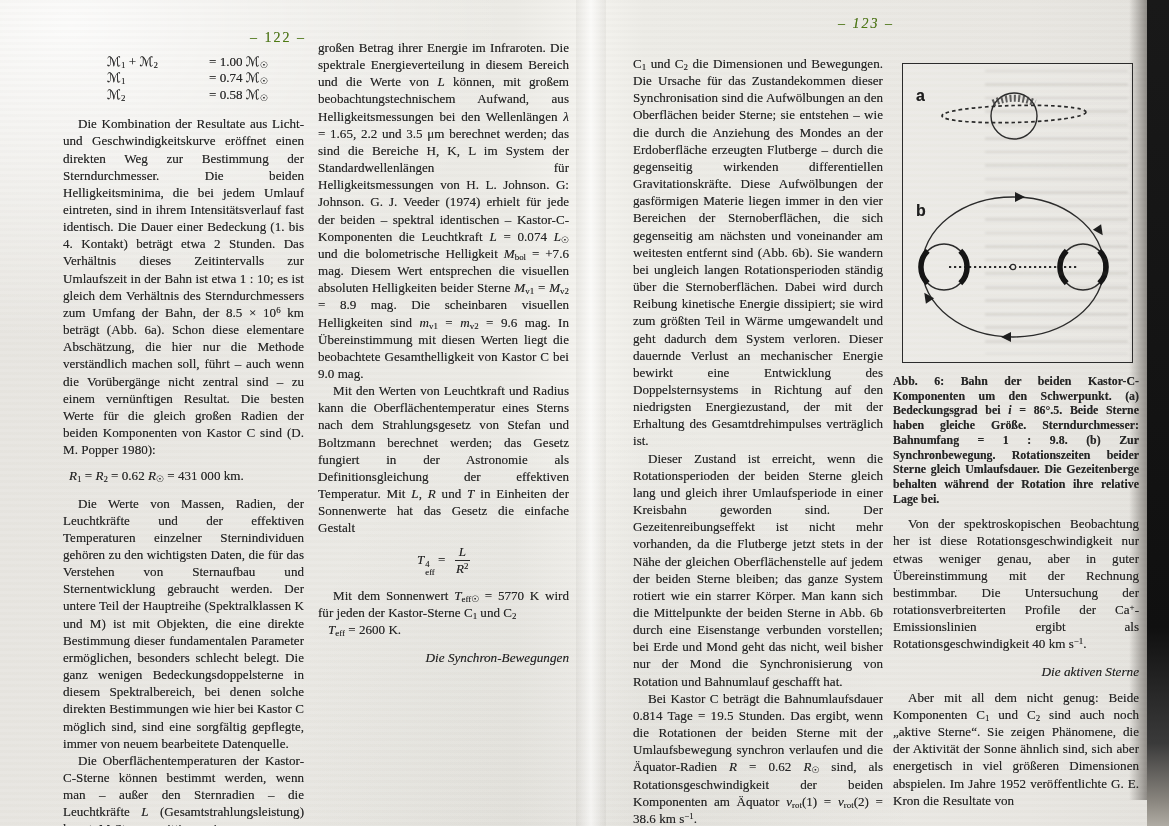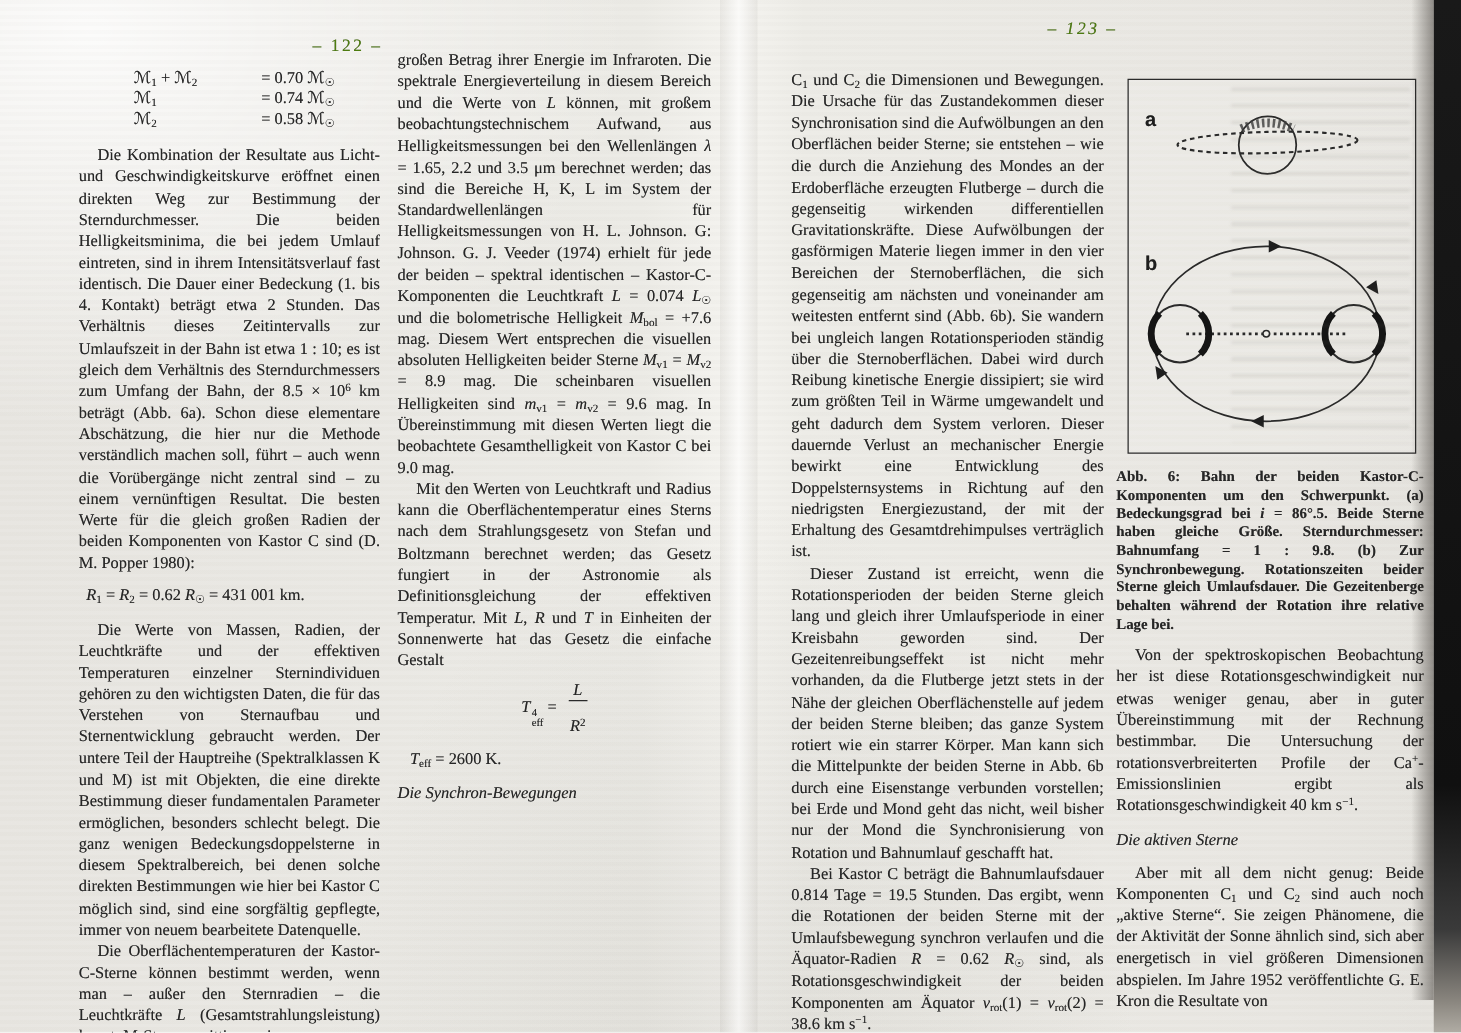--- a/index.html
+++ b/index.html
@@ -27,23 +27,23 @@
   .eqblock{margin:2px 0 12px 44px;line-height:16.4px;}
   .eqrow{display:flex;gap:36px;}
   .eql{display:inline-block;width:66px;}
   .eqr{display:inline-block;}
   .radius-eq{margin:9px 0 10px 6px;text-indent:0;}
   .eq-teff{margin:8px 0 10px 0;text-align:center;text-indent:0;}
   .eq-teff .stack{display:inline-flex;flex-direction:column;align-items:flex-start;
       font-size:8.6px;line-height:8.6px;vertical-align:-0.45em;margin-left:1px;}
   .frac{display:inline-flex;flex-direction:column;align-items:center;vertical-align:middle;margin-left:6px;}
   .frac .num{border-bottom:1.2px solid #2a2a2a;padding:0 4px 1px 4px;line-height:14px;}
-  .frac .den{padding-top:13px;line-height:14px;}
+  .frac .den{padding-top:1px;line-height:14px;}
   .teff-line{margin:0;text-indent:10px;}
-  .sec-heading{margin:10px 0 9px 0;text-align:left;font-style:italic;font-size:13.2px;text-indent:0;}
+  .sec-heading{margin:10px 0 9px 0;text-align:right;font-style:italic;font-size:13.2px;text-indent:0;}
   
   .fig-box{position:relative;width:229px;height:298px;border:1.6px solid #2b2b2b;
       margin:0 0 11px 9px;background:rgba(255,255,255,.12);}
   .fig-box::after{content:"";position:absolute;top:6px;bottom:8px;left:36%;right:4px;
       background:repeating-linear-gradient(180deg, rgba(110,105,95,.12) 0 2.5px, rgba(0,0,0,0) 2.5px 13.5px);
       filter:blur(1.1px);pointer-events:none;}
   .fig-caption{font-weight:bold;font-size:11.9px;line-height:14.7px;text-align:justify;margin:0;}
   
   .page-edge-shadow{position:absolute;top:0;right:22px;width:18px;height:800px;
       background:linear-gradient(90deg, rgba(0,0,0,0), rgba(40,35,30,.45));}
@@ -59,51 +59,52 @@
 <div class="gutter"></div>
 
 <div class="page-header" style="left:250px;top:30px;">–  122  –</div>
 <div class="page-header" style="left:838px;top:16px;font-style:italic;">–  123  –</div>
 
 <div>
   <div class="col" style="left:63px;top:52px;width:241px;height:745px;">
     <div class="eqblock">
       <div class="eqrow">
         <span class="eql"><span>ℳ</span><span class="sb">1</span><span> + </span><span>ℳ</span><span class="sb">2</span></span>
-        <span class="eqr"><span>= 0.70 </span><span>ℳ</span><span class="sb">☉</span></span>
+        <span class="eqr"><span>= 1.00 </span><span>ℳ</span><span class="sb">☉</span></span>
       </div>
       <div class="eqrow">
         <span class="eql"><span>ℳ</span><span class="sb">1</span></span>
         <span class="eqr"><span>= 0.74 </span><span>ℳ</span><span class="sb">☉</span></span>
       </div>
       <div class="eqrow">
         <span class="eql"><span>ℳ</span><span class="sb">2</span></span>
         <span class="eqr"><span>= 0.58 </span><span>ℳ</span><span class="sb">☉</span></span>
       </div>
     </div>
     <p class="para"><span>Die Kombination der Resultate aus Licht- und Geschwindigkeitskurve eröffnet einen direkten Weg zur Bestimmung der Sterndurchmesser. Die beiden Helligkeitsminima, die bei jedem Umlauf eintreten, sind in ihrem Intensitätsverlauf fast identisch. Die Dauer einer Bedeckung (1. bis 4. Kontakt) beträgt etwa 2 Stunden. Das Verhältnis dieses Zeitintervalls zur Umlaufszeit in der Bahn ist etwa 1 : 10; es ist gleich dem Verhältnis des Sterndurchmessers zum Umfang der Bahn, der 8.5 × 10</span><span class="sp">6</span><span> km beträgt (Abb. 6a). Schon diese elementare Abschätzung, die hier nur die Methode verständlich machen soll, führt – auch wenn die Vorübergänge nicht zentral sind – zu einem vernünftigen Resultat. Die besten Werte für die gleich großen Radien der beiden Komponenten von Kastor C sind (D. M. Popper 1980):</span></p>
-    <p class="para radius-eq"><span class="it">R</span><span class="sb">1</span><span> = </span><span class="it">R</span><span class="sb">2</span><span> = 0.62 </span><span class="it">R</span><span class="sb">☉</span><span> = 431 001 km.</span></p>
+    <p class="para radius-eq"><span class="it">R</span><span class="sb">1</span><span> = </span><span class="it">R</span><span class="sb">2</span><span> = 0.62 </span><span class="it">R</span><span class="sb">☉</span><span> = 431 000 km.</span></p>
     <p class="para"><span>Die Werte von Massen, Radien, der Leuchtkräfte und der effektiven Temperaturen einzelner Sternindividuen gehören zu den wichtigsten Daten, die für das Verstehen von Sternaufbau und Sternentwicklung gebraucht werden. Der untere Teil der Hauptreihe (Spektralklassen K und M) ist mit Objekten, die eine direkte Bestimmung dieser fundamentalen Parameter ermöglichen, besonders schlecht belegt. Die ganz wenigen Bedeckungsdoppelsterne in diesem Spektralbereich, bei denen solche direkten Bestimmungen wie hier bei Kastor C möglich sind, sind eine sorgfältig gepflegte, immer von neuem bearbeitete Datenquelle.</span></p>
     <p class="para"><span>Die Oberflächentemperaturen der Kastor-C-Sterne können bestimmt werden, wenn man – außer den Sternradien – die Leuchtkräfte </span><span class="it">L</span><span> (Gesamtstrahlungsleistung) kennt. M-Sterne emittieren einen</span></p>
   </div>
 
   <div class="col" style="left:318px;top:39px;width:251px;height:745px;">
     <p class="para noind"><span>großen Betrag ihrer Energie im Infraroten. Die spektrale Energieverteilung in diesem Bereich und die Werte von </span><span class="it">L</span><span> können, mit großem beobachtungstechnischem Aufwand, aus Helligkeitsmessungen bei den Wellenlängen </span><span class="it">λ</span><span> = 1.65, 2.2 und 3.5 μm berechnet werden; das sind die Bereiche H, K, L im System der Standardwellenlängen für Helligkeitsmessungen von H. L. Johnson. G: Johnson. G. J. Veeder (1974) erhielt für jede der beiden – spektral identischen – Kastor-C-Komponenten die Leuchtkraft </span><span class="it">L</span><span> = 0.074 </span><span class="it">L</span><span class="sb">☉</span><span> und die bolometrische Helligkeit </span><span class="it">M</span><span class="sb">bol</span><span> = +7.6 mag. Diesem Wert entsprechen die visuellen absoluten Helligkeiten beider Sterne </span><span class="it">M</span><span class="sb">v1</span><span> = </span><span class="it">M</span><span class="sb">v2</span><span> = 8.9 mag. Die scheinbaren visuellen Helligkeiten sind </span><span class="it">m</span><span class="sb">v1</span><span> = </span><span class="it">m</span><span class="sb">v2</span><span> = 9.6 mag. In Übereinstimmung mit diesen Werten liegt die beobachtete Gesamthelligkeit von Kastor C bei 9.0 mag.</span></p>
     <p class="para"><span>Mit den Werten von Leuchtkraft und Radius kann die Oberflächentemperatur eines Sterns nach dem Strahlungsgesetz von Stefan und Boltzmann berechnet werden; das Gesetz fungiert in der Astronomie als Definitionsgleichung der effektiven Temperatur. Mit </span><span class="it">L</span><span>, </span><span class="it">R</span><span> und </span><span class="it">T</span><span> in Einheiten der Sonnenwerte hat das Gesetz die einfache Gestalt</span></p>
     <div class="eq-teff">
       <span class="it">T</span><span class="stack">
           <span>4</span>
           <span>eff</span>
         </span>
       <span>=</span>
       <span class="frac">
         <span class="num it">L</span>
         <span class="den"><span class="it">R</span><span class="sp">2</span></span>
       </span>
     </div>
+    <p class="para"><span>Mit dem Sonnenwert </span><span class="it">T</span><span class="sb">eff☉</span><span> = 5770 K wird für jeden der Kastor-Sterne C</span><span class="sb">1</span><span> und C</span><span class="sb">2</span></p>
     <p class="para teff-line"><span class="it">T</span><span class="sb">eff</span><span> = 2600 K.</span></p>
     <p class="sec-heading">Die Synchron-Bewegungen</p>
   </div>
 </div>
 
 <div>
   <div class="col" style="left:617px;top:55px;width:250px;height:750px;margin-left:16px;">
     <p class="para noind"><span>C</span><span class="sb">1</span><span> und C</span><span class="sb">2</span><span> die Dimensionen und Bewegungen. Die Ursache für das Zustandekommen dieser Synchronisation sind die Aufwölbungen an den Oberflächen beider Sterne; sie entstehen – wie die durch die Anziehung des Mondes an der Erdoberfläche erzeugten Flutberge – durch die gegenseitig wirkenden differentiellen Gravitationskräfte. Diese Aufwölbungen der gasförmigen Materie liegen immer in den vier Bereichen der Sternoberflächen, die sich gegenseitig am nächsten und voneinander am weitesten entfernt sind (Abb. 6b). Sie wandern bei ungleich langen Rotationsperioden ständig über die Sternoberflächen. Dabei wird durch Reibung kinetische Energie dissipiert; sie wird zum größten Teil in Wärme umgewandelt und geht dadurch dem System verloren. Dieser dauernde Verlust an mechanischer Energie bewirkt eine Entwicklung des Doppelsternsystems in Richtung auf den niedrigsten Energiezustand, der mit der Erhaltung des Gesamtdrehimpulses verträglich ist.</span></p>
     <p class="para"><span>Dieser Zustand ist erreicht, wenn die Rotationsperioden der beiden Sterne gleich lang und gleich ihrer Umlaufsperiode in einer Kreisbahn geworden sind. Der Gezeitenreibungseffekt ist nicht mehr vorhanden, da die Flutberge jetzt stets in der Nähe der gleichen Oberflächenstelle auf jedem der beiden Sterne bleiben; das ganze System rotiert wie ein starrer Körper. Man kann sich die Mittelpunkte der beiden Sterne in Abb. 6b durch eine Eisenstange verbunden vorstellen; bei Erde und Mond geht das nicht, weil bisher nur der Mond die Synchronisierung von Rotation und Bahnumlauf geschafft hat.</span></p>
     <p class="para"><span>Bei Kastor C beträgt die Bahnumlaufsdauer 0.814 Tage = 19.5 Stunden. Das ergibt, wenn die Rotationen der beiden Sterne mit der Umlaufsbewegung synchron verlaufen und die Äquator-Radien </span><span class="it">R</span><span> = 0.62 </span><span class="it">R</span><span class="sb">☉</span><span> sind, als Rotationsgeschwindigkeit der beiden Komponenten am Äquator </span><span class="it">v</span><span class="sb">rot</span><span>(1) = </span><span class="it">v</span><span class="sb">rot</span><span>(2) = 38.6 km s</span><span class="sp">−1</span><span>.</span></p>

